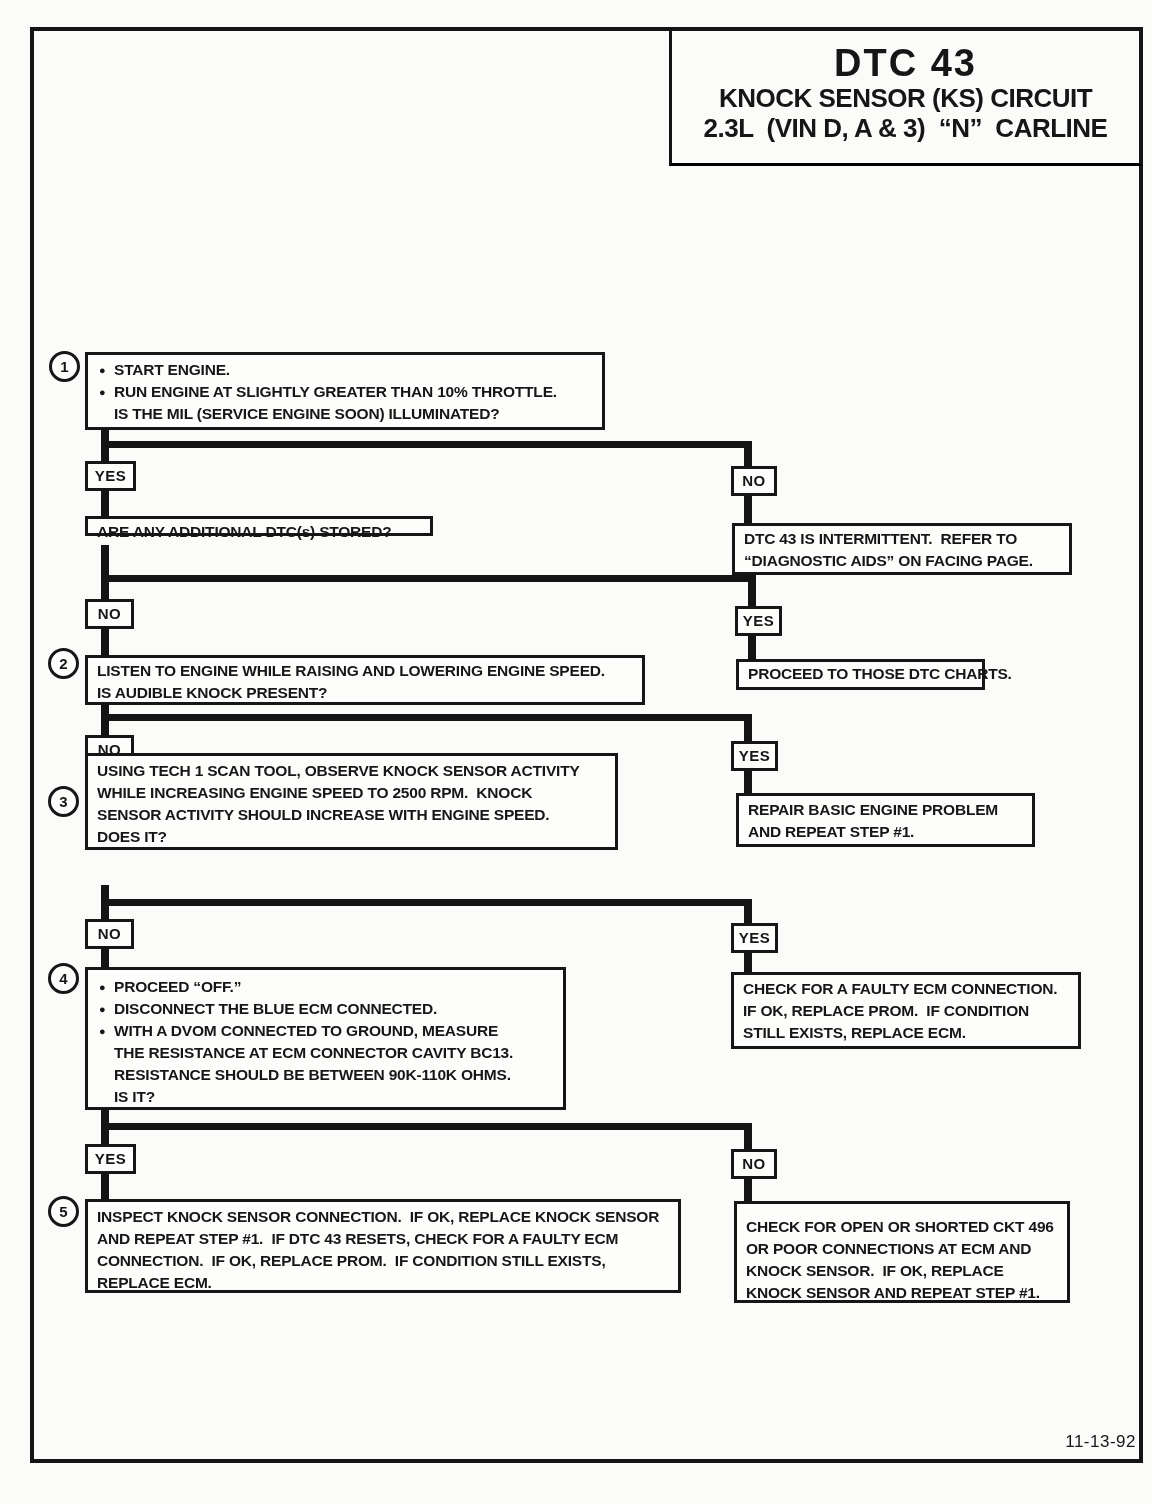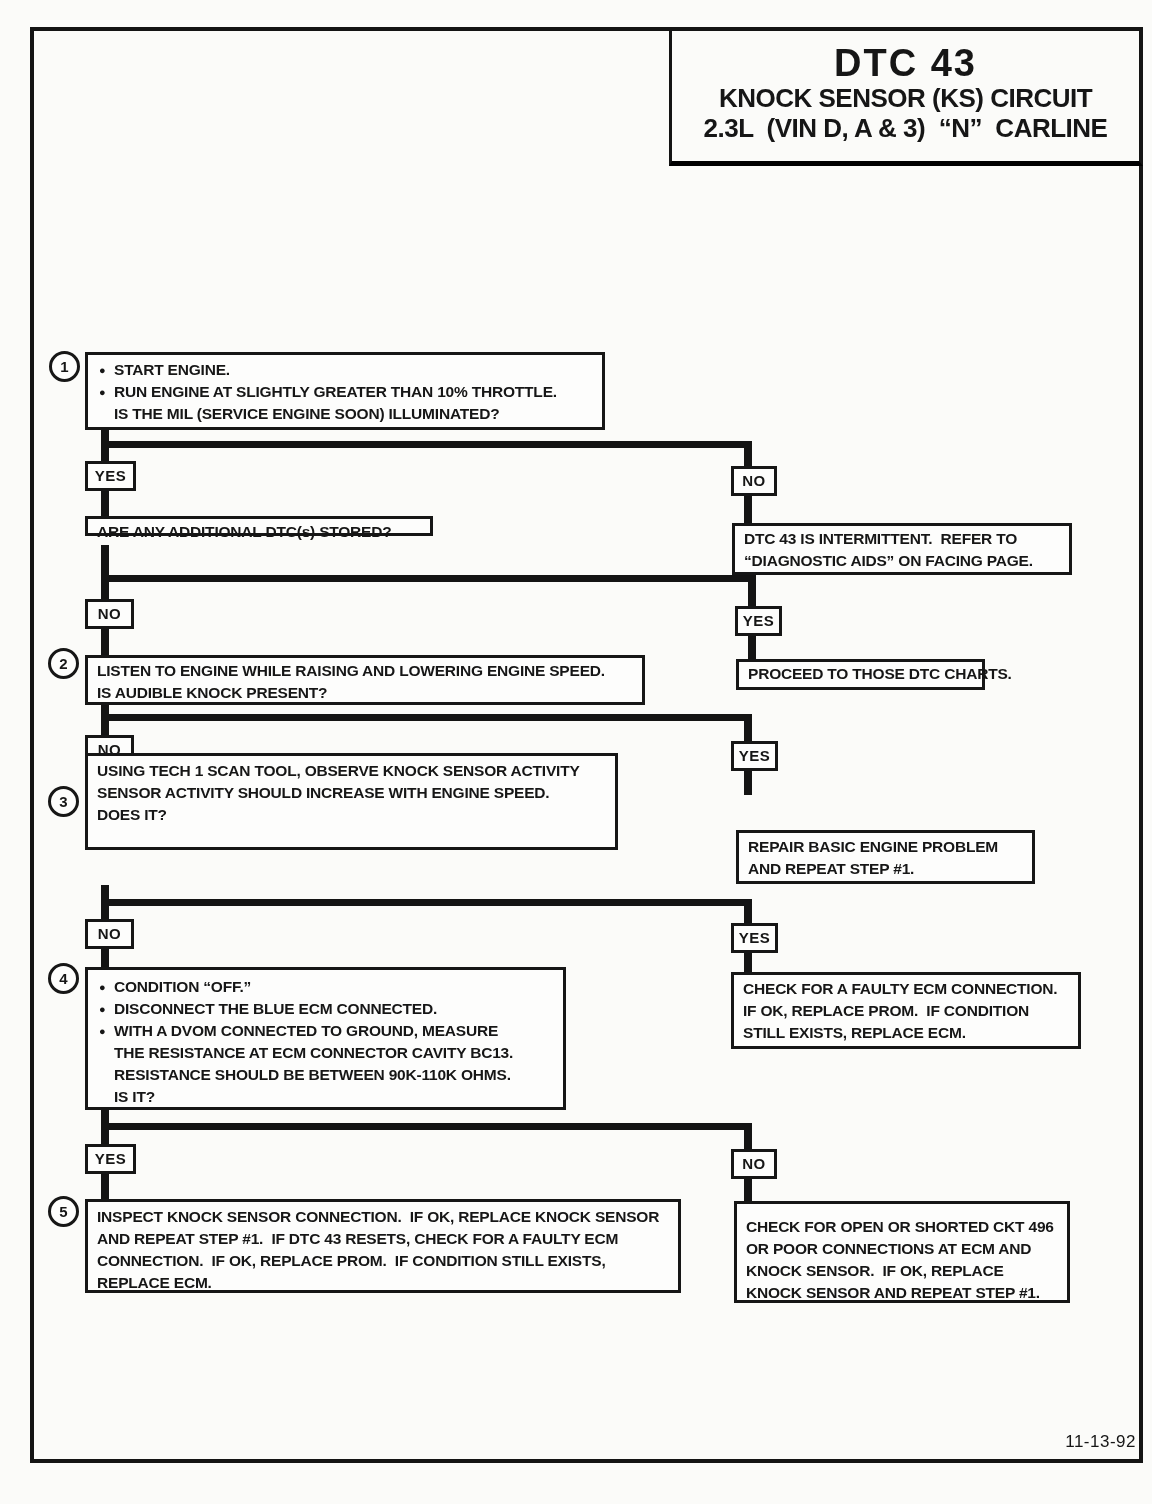--- a/index.html
+++ b/index.html
@@ -13,21 +13,21 @@
   }
   #canvas{position:absolute;left:0;top:0;width:1152px;height:1504px;}
   *{box-sizing:border-box;}
 
   .page-border{
     position:absolute;left:30px;top:27px;width:1113px;height:1436px;
     border:4px solid #141414;background:transparent;
   }
   .title-box{
     position:absolute;left:669px;top:31px;width:474px;height:135px;
-    border-left:3px solid #141414;border-right:4px solid #141414;border-bottom:5px solid #000000;
+    border-left:3px solid #141414;border-right:4px solid #141414;border-bottom:3px solid #000000;
     text-align:center;background:#fbfbf9;
   }
   .title-main{font-size:38px;font-weight:bold;letter-spacing:2px;margin-top:12px;line-height:40px;}
   .title-sub{font-size:26px;font-weight:bold;letter-spacing:-0.5px;line-height:30px;white-space:pre;}
 
   .box{
     position:absolute;border:3px solid #161616;background:#fdfdfc;
     font-weight:bold;font-size:15.5px;letter-spacing:-0.2px;
   }
   .line{white-space:pre;line-height:22px;padding-left:9px;}
@@ -137,36 +137,37 @@
 
   <div class="box" style="left:736px;top:659px;width:249px;height:31px;">
     <div class="line" style="line-height:24px;">PROCEED TO THOSE DTC CHARTS.</div>
   </div>
 
   <div class="small-box" style="left:85px;top:735px;width:49px;">NO</div>
   <div class="small-box" style="left:731px;top:741px;width:47px;">YES</div>
 
   <div class="box" style="left:85px;top:753px;width:533px;height:97px;padding-top:4px;">
     <div class="line">USING TECH 1 SCAN TOOL, OBSERVE KNOCK SENSOR ACTIVITY</div>
+    <div class="line">WHILE INCREASING ENGINE SPEED TO 2500 RPM.  KNOCK</div>
     <div class="line">SENSOR ACTIVITY SHOULD INCREASE WITH ENGINE SPEED.</div>
     <div class="line">DOES IT?</div>
   </div>
 
-  <div class="box" style="left:736px;top:830px;width:299px;height:54px;padding-top:3px;">
+  <div class="box" style="left:736px;top:793px;width:299px;height:54px;padding-top:3px;">
     <div class="line">REPAIR BASIC ENGINE PROBLEM</div>
     <div class="line">AND REPEAT STEP #1.</div>
   </div>
 
   <div class="small-box" style="left:85px;top:919px;width:49px;">NO</div>
   <div class="small-box" style="left:731px;top:923px;width:47px;">YES</div>
 
   <div class="box" style="left:85px;top:967px;width:481px;height:143px;padding-top:6px;">
     <div class="row">
       <span class="bullet">●</span>
-      <span class="t">CONDITION “OFF.”</span>
+      <span class="t">PROCEED “OFF.”</span>
     </div>
     <div class="row">
       <span class="bullet">●</span>
       <span class="t">DISCONNECT THE BLUE ECM CONNECTED.</span>
     </div>
     <div class="row">
       <span class="bullet">●</span>
       <span class="t">WITH A DVOM CONNECTED TO GROUND, MEASURE</span>
     </div>
     <div class="row">

